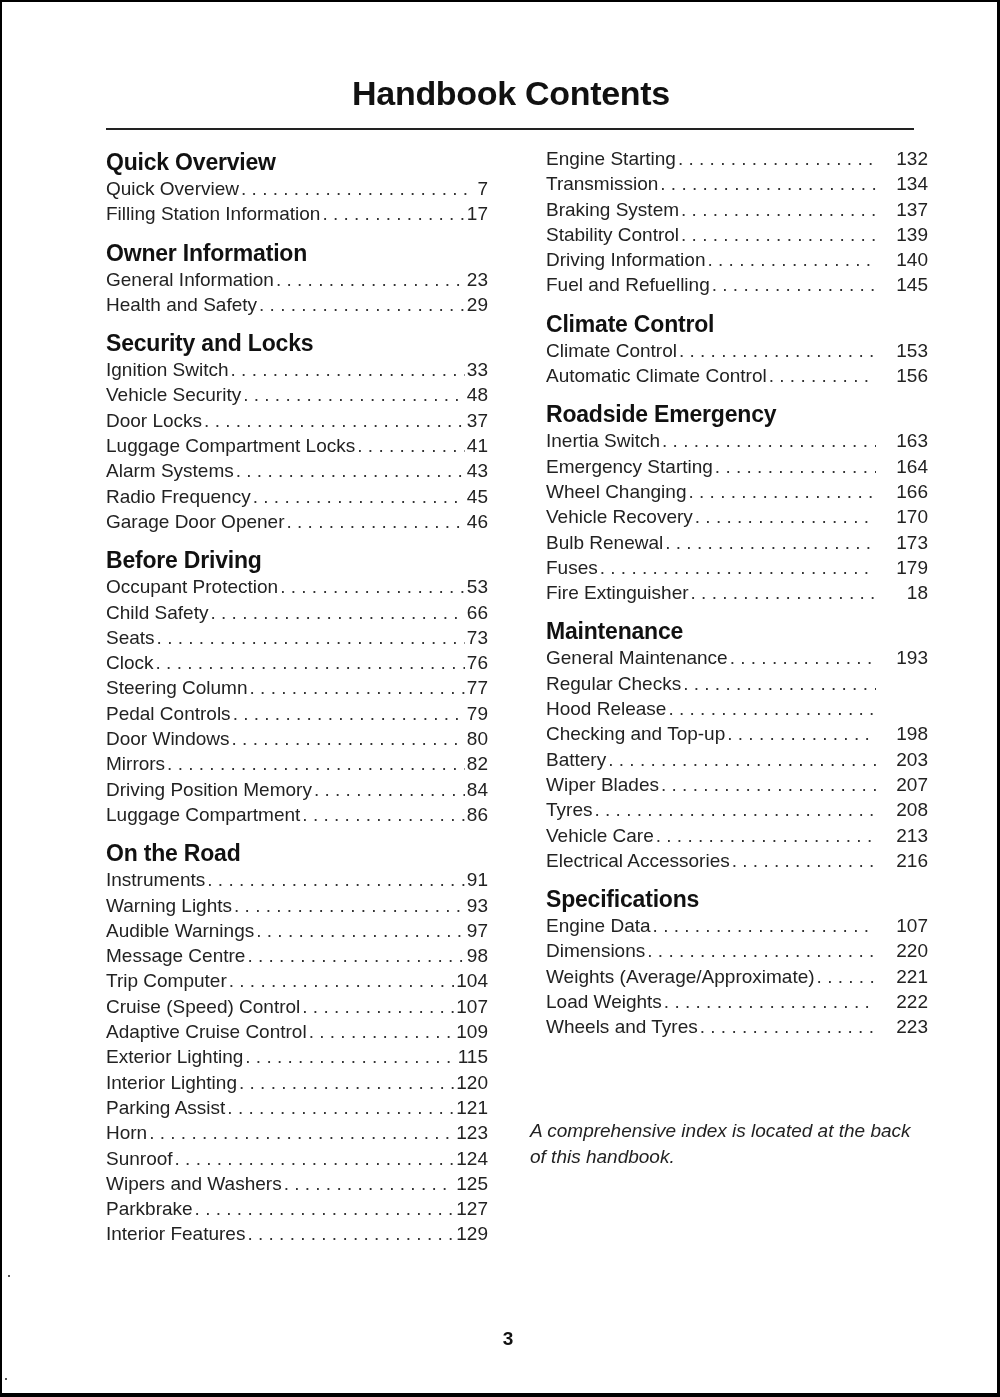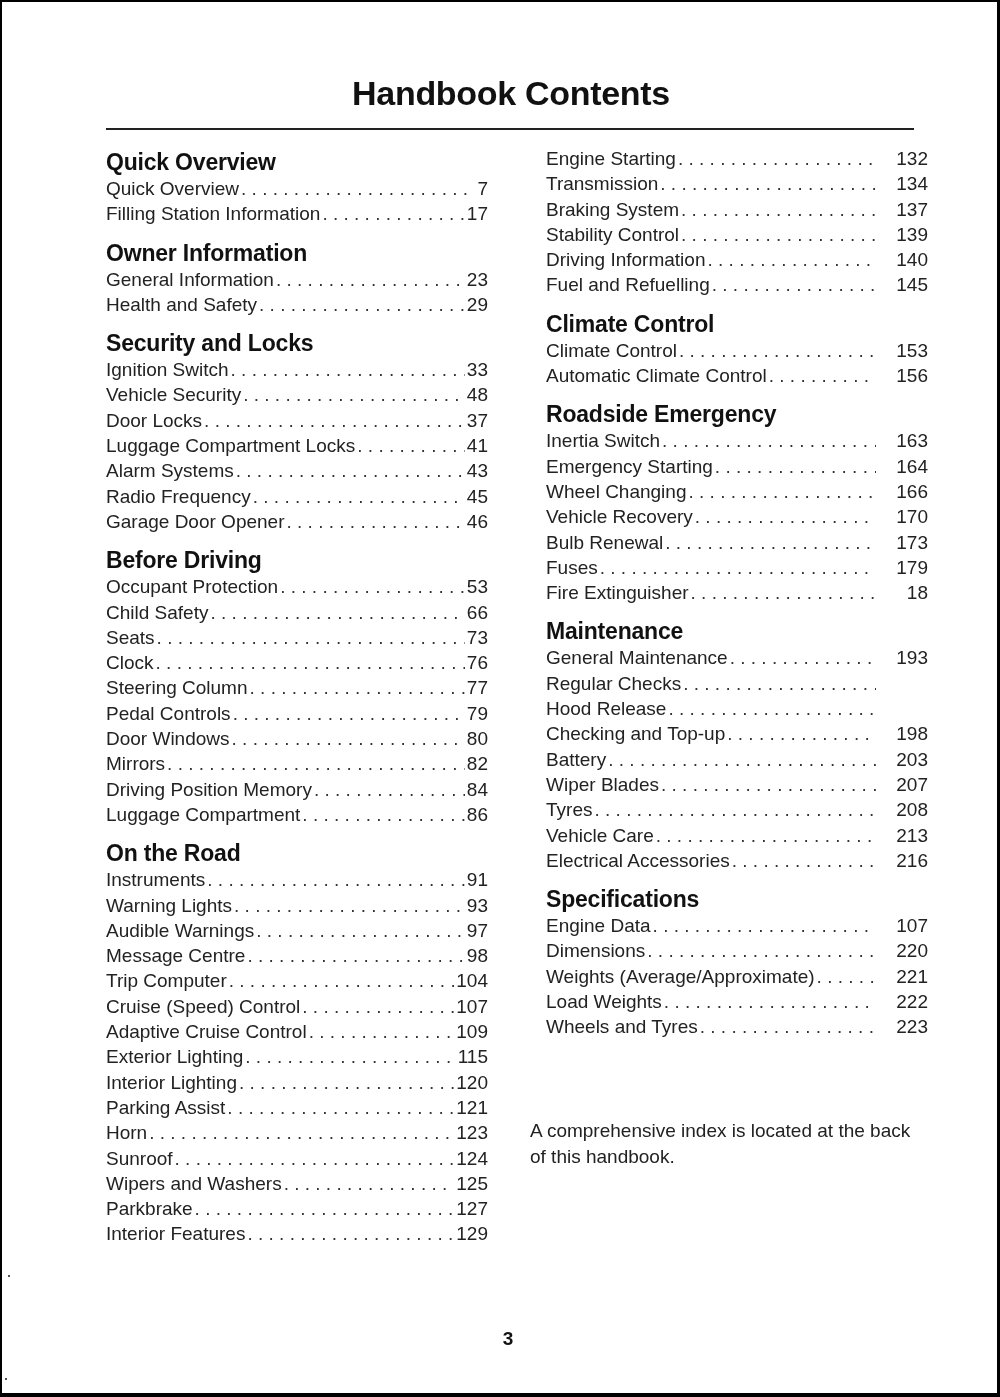--- a/index.html
+++ b/index.html
@@ -34,21 +34,21 @@
   }
   .entry-dots::before {
     content: ". . . . . . . . . . . . . . . . . . . . . . . . . . . . . . . . . . . . . . . . . . . . . . . . . . . . . . . . . . . . . . . . . . . .";
     letter-spacing: 0px; word-spacing: 0px;
   }
   .entry-page { flex: 0 0 auto; text-align: right; }
   .col-right .entry-page { width: 38px; padding-left: 10px; text-align: right; }
   .col-right .entry-dots { margin-right: 4px; }
   .note {
     position: absolute; left: 530px; top: 1118px; width: 390px;
-    font-size: 19px; line-height: 25.5px; color: #222;
+    font-size: 19px; line-height: 25.5px; color: #222; font-style: italic;
   }
   .page-number {
     position: absolute; left: 0; width: 1016px; top: 1328px; text-align: center;
     font-size: 19px; font-weight: bold; color: #111;
   }
   .speck { position: absolute; width: 2px; height: 2px; background: #555; }
 </style>
 </head>
 <body>
 

